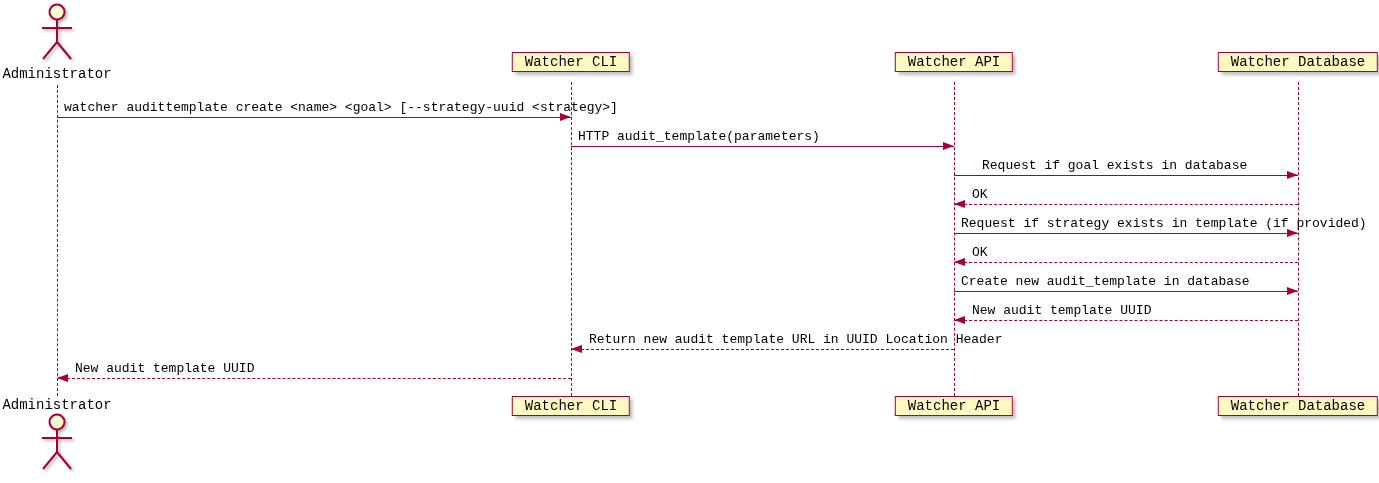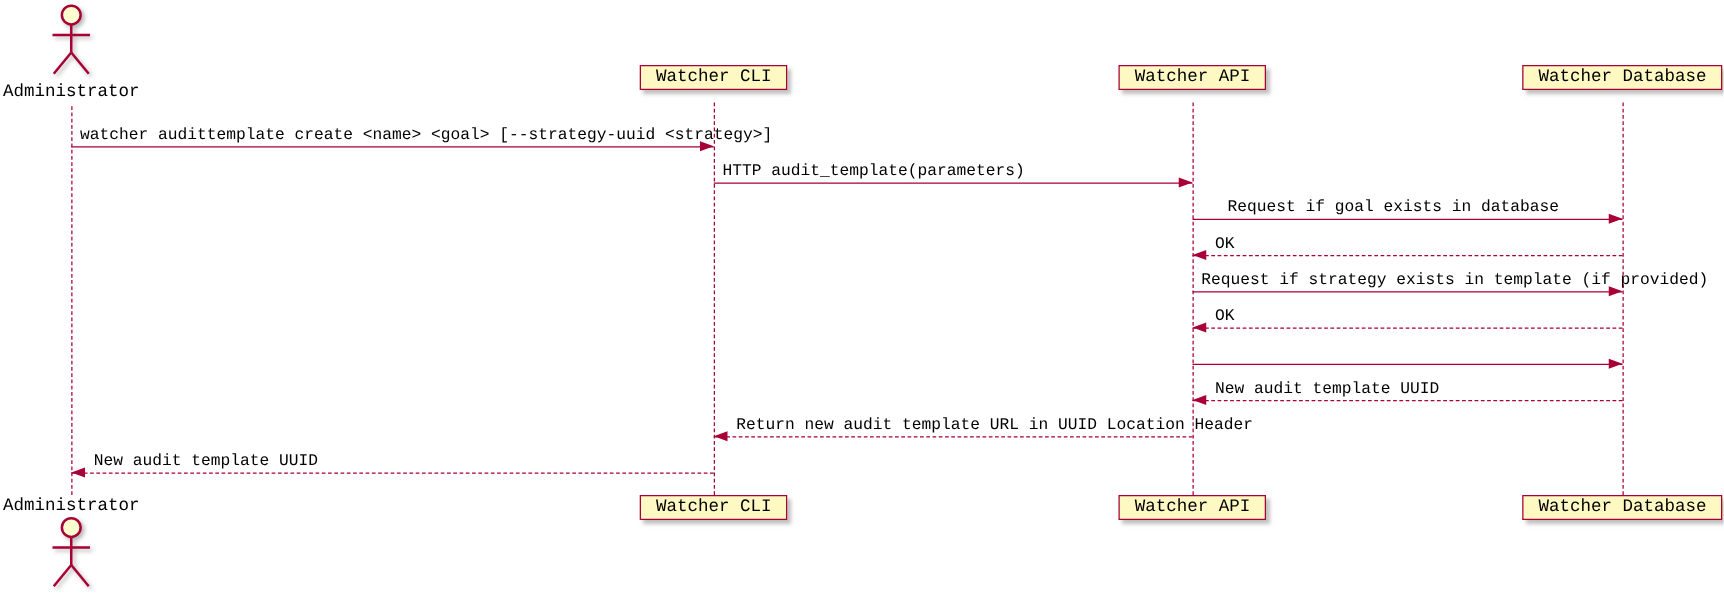--- a/index.html
+++ b/index.html
@@ -108,20 +108,21 @@
     <div class="arrow-head left" style="top: 200px; left: 954px;"></div>
     <div class="msg-label" style="left: 972px; top: 187px;">OK</div>
     <div class="msg-line solid" style="left: 954px; top: 233px; width: 344px;"></div>
     <div class="arrow-head right" style="top: 229px; left: 1287px;"></div>
     <div class="msg-label" style="left: 961px; top: 216px;">Request if strategy exists in template (if provided)</div>
     <div class="msg-line dashed" style="left: 954px; top: 262px; width: 344px;"></div>
     <div class="arrow-head left" style="top: 258px; left: 954px;"></div>
     <div class="msg-label" style="left: 972px; top: 245px;">OK</div>
     <div class="msg-line solid" style="left: 954px; top: 291px; width: 344px;"></div>
     <div class="arrow-head right" style="top: 287px; left: 1287px;"></div>
+    <div class="msg-label" style="left: 961px; top: 274px;">Create new audit_template in database</div>
     <div class="msg-line dashed" style="left: 954px; top: 320px; width: 344px;"></div>
     <div class="arrow-head left" style="top: 316px; left: 954px;"></div>
     <div class="msg-label" style="left: 972px; top: 303px;">New audit template UUID</div>
     <div class="msg-line dashed" style="left: 571px; top: 349px; width: 383px;"></div>
     <div class="arrow-head left" style="top: 345px; left: 571px;"></div>
     <div class="msg-label" style="left: 589px; top: 332px;">Return new audit template URL in UUID Location Header</div>
     <div class="msg-line dashed" style="left: 57px; top: 378px; width: 514px;"></div>
     <div class="arrow-head left" style="top: 374px; left: 57px;"></div>
     <div class="msg-label" style="left: 75px; top: 361px;">New audit template UUID</div>
   </div>

